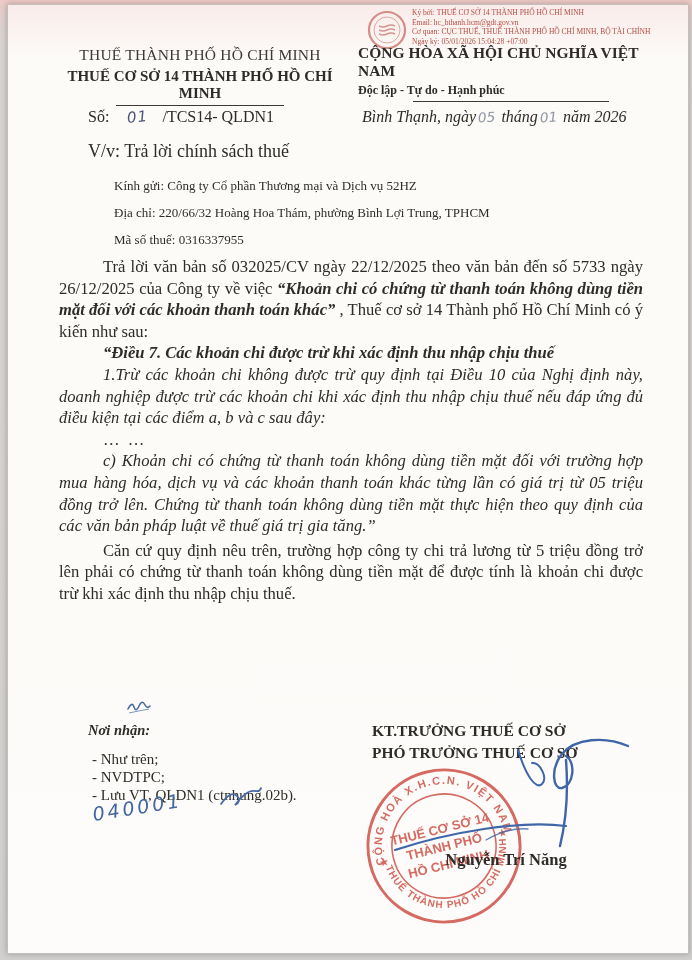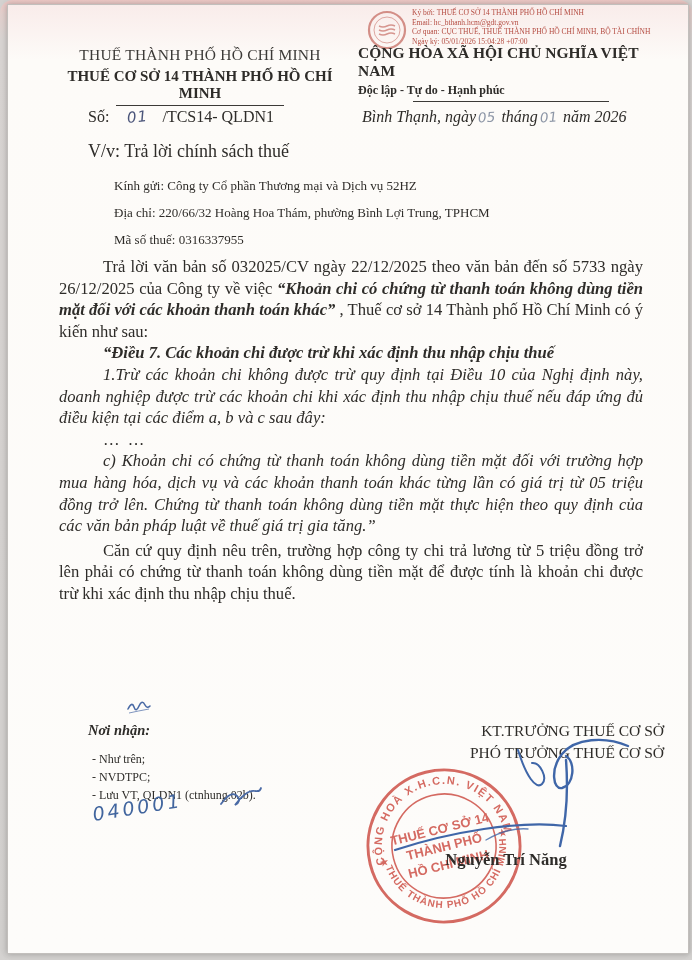--- a/index.html
+++ b/index.html
@@ -2,21 +2,21 @@
 <html><head>
 <meta charset="utf-8">
 <style>
   html,body{margin:0;padding:0;}
   body{
     width:692px;height:960px;overflow:hidden;
     background:#d4d2d0;
     font-family:"Liberation Serif", serif;
   }
   .stage{position:relative;width:692px;height:960px;
-    background:linear-gradient(180deg,#eFC9c6 0px,#e2cfcc 14px,#d8d4d2 40px,#d2d0ce 100%);border-radius:13px;}
+    background:linear-gradient(180deg,#eFC9c6 0px,#e2cfcc 14px,#d8d4d2 40px,#d2d0ce 100%);}
   .paper{
     position:absolute;left:7px;top:4px;right:3px;bottom:6px;
     background:linear-gradient(180deg,#f9ecea 0px,#fdfbf8 55px,#fdfcfa 100%);
     border:1px solid #c2bfbc;
     box-shadow:0 0 6px rgba(0,0,0,.25);
   }
   .abs{position:absolute;}
   .ink{color:#2e2c29;}
   
   .sigblock{left:412px;top:8px;width:276px;color:#b44b41;
@@ -43,24 +43,24 @@
   
   .body-flow{left:59px;top:256px;width:584px;font-size:16.6px;line-height:21.6px;
     text-align:justify;}
   .body-flow p{margin:0;text-indent:44px;}
   .body-flow p.gap{margin-top:3px;}
   .bi{font-weight:bold;font-style:italic;}
   .it{font-style:italic;}
   .dots{text-indent:64px;letter-spacing:2px;}
   
   .noi-nhan{left:88px;top:722px;font-size:14.5px;font-weight:bold;font-style:italic;}
-  .nn-items{left:92px;top:750px;font-size:12px;line-height:18px;}
+  .nn-items{left:92px;top:750px;font-size:15px;line-height:18px;}
   .hand-number{left:92px;top:796px;color:#41659e;font-family:"DejaVu Sans",sans-serif;
     font-style:italic;font-size:19px;letter-spacing:3px;transform:rotate(-9deg);}
-  .titles{left:372px;top:720px;width:292px;text-align:right;font-weight:normal;
+  .titles{left:372px;top:720px;width:292px;text-align:left;font-weight:bold;
     font-size:15.5px;line-height:22px;color:#2e2c29;}
   .signer-name{left:376px;top:850px;width:260px;text-align:center;font-weight:bold;
     font-size:16.5px;color:#2e2c29;}
   svg{display:block;}
 </style>
 </head>
 <body>
 
 <div class="stage">
   <div class="paper"></div>

